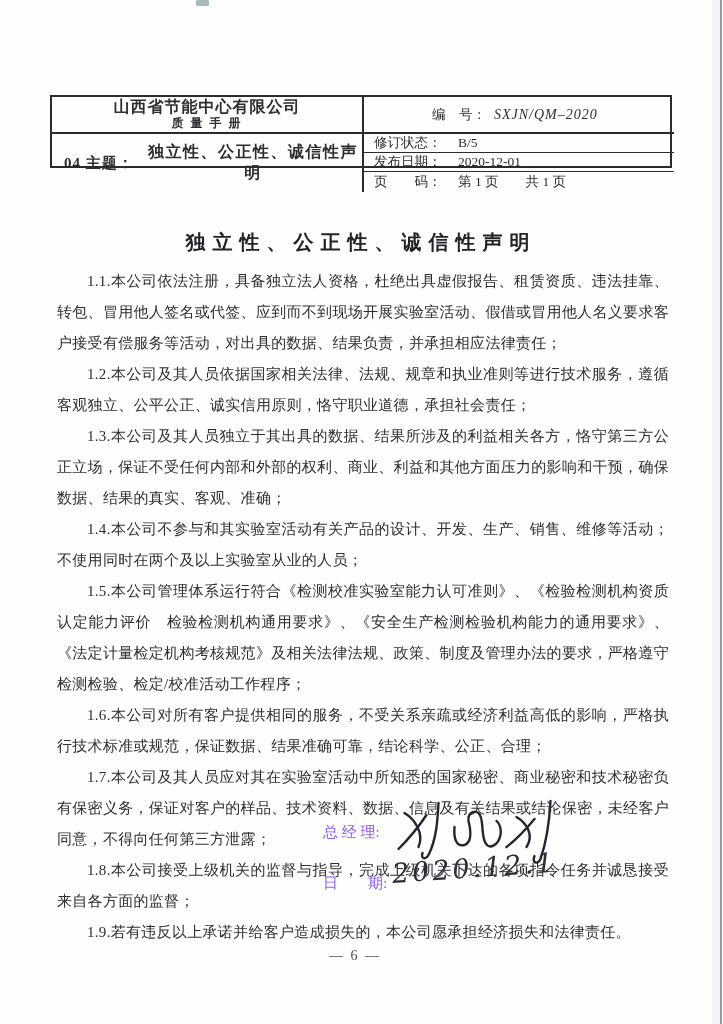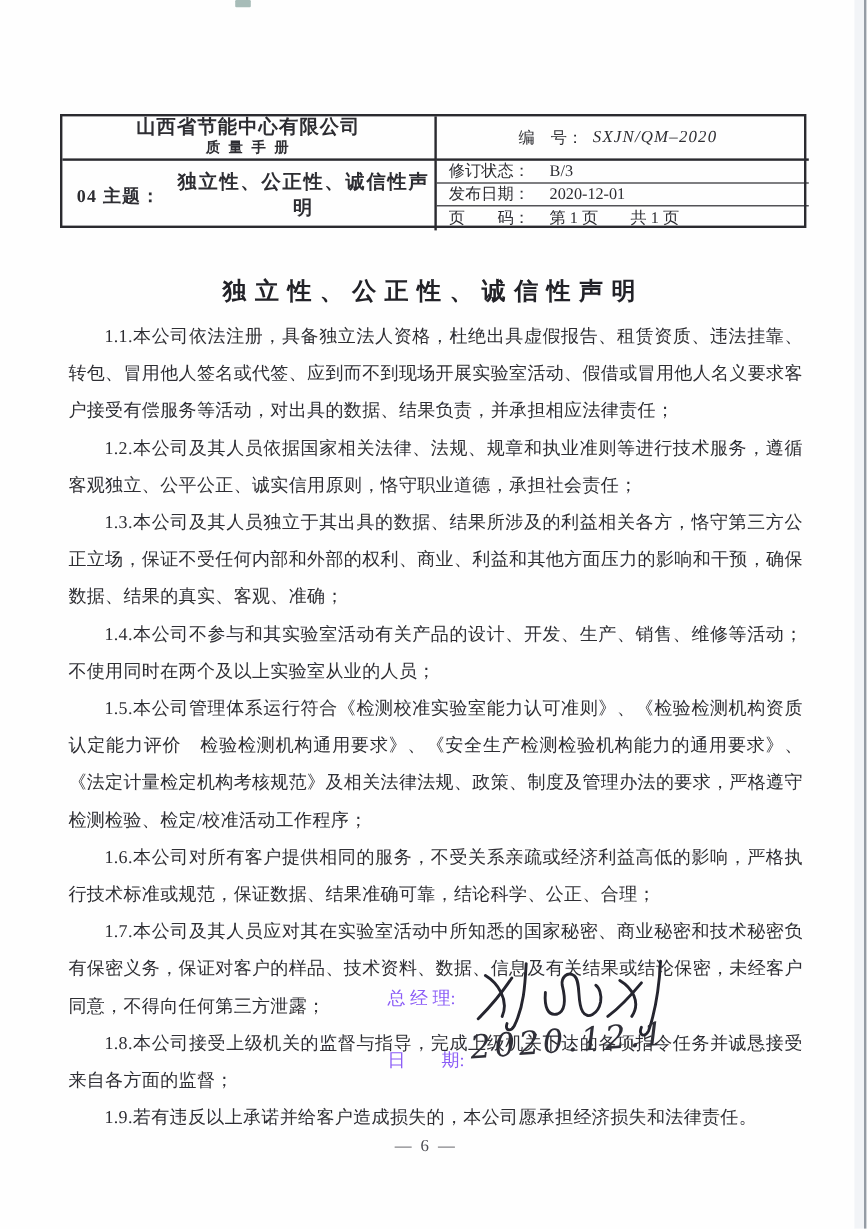--- a/index.html
+++ b/index.html
@@ -10,21 +10,21 @@
     color:#2d2d32;
   }
   .pre{white-space:pre;}
   
   .scan-edge-line{position:absolute;top:0;bottom:0;right:1px;width:2px;background:#959ca5;}
   .scan-edge-tint{position:absolute;top:0;bottom:0;right:3px;width:8px;background:#f2f4f7;}
   .scan-speck{position:absolute;left:196px;top:0;width:13px;height:6px;background:#8aa5a0;opacity:.75;border-radius:1px;}
 
   
   .hdr-table{
-    position:absolute;left:50px;top:95px;width:622px;height:95px;
+    position:absolute;left:50px;top:95px;width:622px;height:73px;
     display:grid;grid-template-columns:312px 310px;grid-template-rows:37px 19px 19px 20px;
     border:2px solid #2a2a2f;box-sizing:border-box;
   }
   .hdr-table .cell{box-sizing:border-box;display:flex;align-items:center;}
   .cell-company{grid-column:1;grid-row:1;border-right:2px solid #2a2a2f;border-bottom:2px solid #2a2a2f;
     flex-direction:column;justify-content:center;}
   .cell-subject{grid-column:1;grid-row:2/5;border-right:2px solid #2a2a2f;padding-left:12px;text-align:center;}
   .cell-docno{grid-column:2;grid-row:1;border-bottom:2px solid #2a2a2f;padding-left:68px;}
   .cell-rev{grid-column:2;grid-row:2;border-bottom:1.5px solid #2a2a2f;padding-left:10px;}
   .cell-date{grid-column:2;grid-row:3;border-bottom:1.5px solid #2a2a2f;padding-left:10px;}
@@ -84,21 +84,21 @@
   <div class="cell cell-subject">
     <span class="subject-label pre">04 主题：</span>
     <span class="subject-value">独立性、公正性、诚信性声明</span>
   </div>
   <div class="cell cell-docno">
     <span class="docno-label pre">编　号：</span>
     <span class="docno-value">SXJN/QM–2020</span>
   </div>
   <div class="cell cell-rev">
     <span class="meta-label pre">修订状态：</span>
-    <span class="meta-value">B/3</span>
+    <span class="meta-value">B/5</span>
   </div>
   <div class="cell cell-date">
     <span class="meta-label pre">发布日期：</span>
     <span class="meta-value">2020-12-01</span>
   </div>
   <div class="cell cell-page">
     <span class="meta-label pre">页　　码：</span>
     <span class="meta-value pre">第 1 页　　共 1 页</span>
   </div>
 </div>

